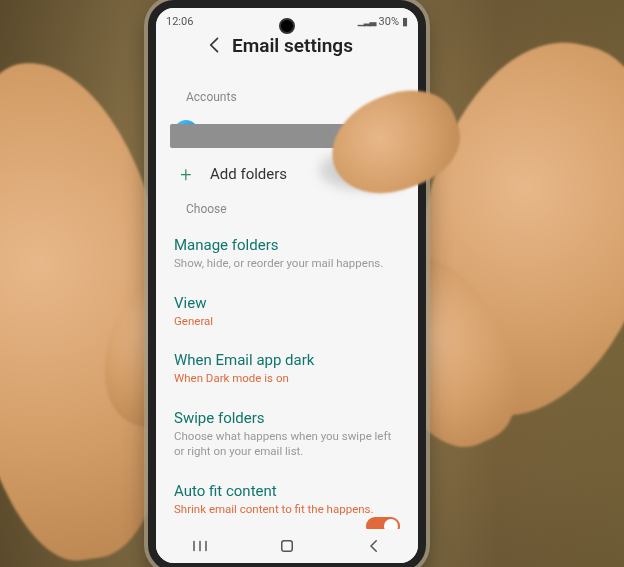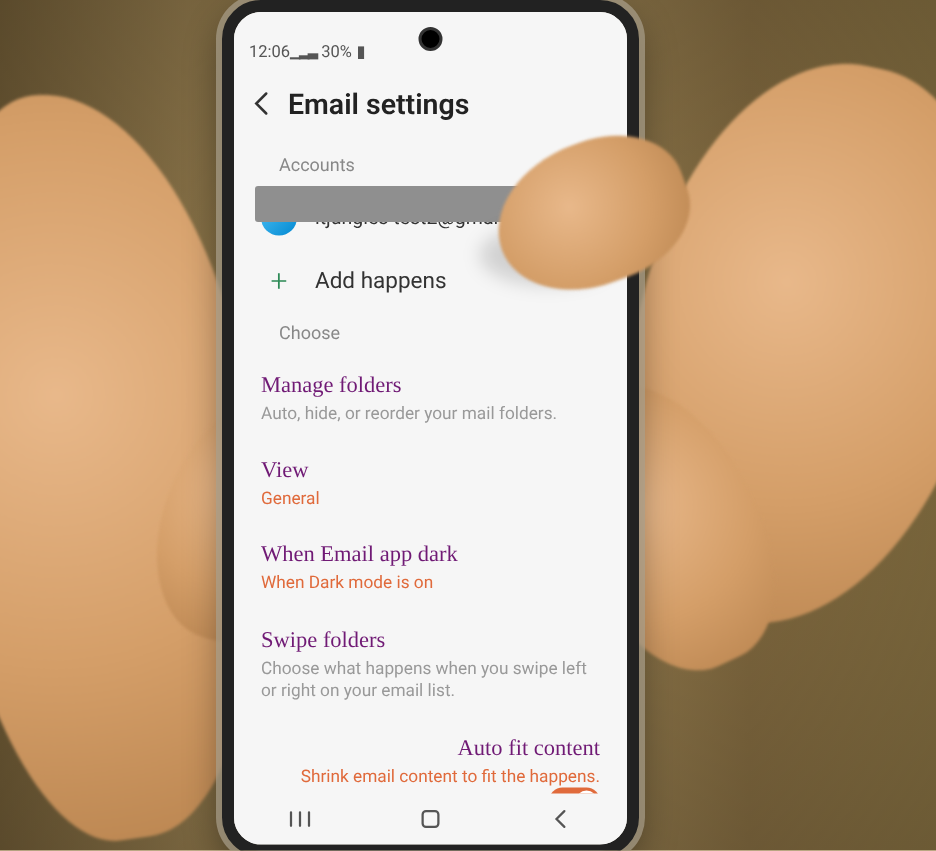--- a/index.html
+++ b/index.html
@@ -8,41 +8,41 @@
     radial-gradient(ellipse at 50% 50%, rgba(0,0,0,0.25) 0%, rgba(0,0,0,0.45) 100%),
     linear-gradient(90deg,#a4864f 0%,#caa96a 20%,#c0a05e 40%,#d0b070 60%,#b8965a 80%,#c4a460 100%);
     filter:blur(0.5px);}
   
   .phone{position:absolute;left:148px;top:0px;width:262px;height:555px;border-radius:26px;
     background:#e8e4da;border:8px solid #222;box-shadow:0 0 0 4px rgba(170,160,140,0.7), 0 10px 25px rgba(0,0,0,0.4);
     overflow:hidden;}
   .screen{position:absolute;left:0;top:0;right:0;bottom:0;background:#f6f6f6;display:flex;flex-direction:column;}
   .camera{position:absolute;top:10px;left:50%;transform:translateX(-50%);width:12px;height:12px;border-radius:50%;background:#000;border:2px solid #333;z-index:20;}
   
-  .statusbar{height:26px;display:flex;align-items:center;padding:0 10px;font-size:11px;color:#555;margin-top:13px;}
+  .statusbar{height:26px;display:flex;align-items:center;justify-content:space-between;padding:0 10px;font-size:11px;color:#555;}
   .statusbar .right{display:flex;align-items:center;gap:3px;}
   .sig{font-size:9px;letter-spacing:-1px;}
   
-  .header{display:flex;align-items:center;height:44px;padding:0 8px 6px 8px;}
+  .header{display:flex;height:44px;padding:0 8px 6px 8px;margin-left:40px;}
   .back{width:22px;height:22px;display:flex;align-items:center;justify-content:center;color:#333;}
   .header h1{font-size:19px;font-weight:600;color:#222;margin:0 0 0 6px;}
   .content{flex:1;overflow:hidden;padding:0 18px;}
   .section{font-size:12px;color:#888;margin:6px 0 10px 12px;}
   .acct{display:flex;align-items:center;height:36px;margin-bottom:6px;}
   .avatar{width:24px;height:24px;border-radius:50%;background:linear-gradient(135deg,#4fc3f7,#0288d1);margin-right:12px;}
   .acct-email{font-size:13px;color:#333;}
   .redact{position:absolute;background:#8f8f8f;border-radius:2px;}
   .addrow{display:flex;align-items:center;height:36px;margin-bottom:10px;}
   .plus{width:24px;text-align:center;color:#2e8b57;font-size:20px;font-weight:300;margin-right:12px;}
   .addrow span.label{font-size:15px;color:#333;}
   .item{padding:10px 0 12px 0;}
-  .item .title{font-size:15px;color:#701a75;font-family:Liberation Serif, serif;}
+  .item .title{font-size:15px;color:#0f766e;}
   .item .sub{font-size:11.5px;color:#999;margin-top:2px;line-height:1.35;}
   .item .sub.orange{color:#e06a3b;}
-  .togglerow{position:relative;text-align:right;}
+  .togglerow{position:relative;}
   .toggle{position:absolute;right:0;bottom:-6px;width:34px;height:18px;border-radius:10px;background:#e06a3b;}
   .toggle::after{content:"";position:absolute;right:2px;top:2px;width:14px;height:14px;border-radius:50%;background:#fff;}
   
   .navbar{height:34px;display:flex;align-items:center;justify-content:space-around;border-top:0;}
   .navbtn{width:20px;height:20px;color:#555;display:flex;align-items:center;justify-content:center;}
   
   .hand{position:absolute;background:radial-gradient(circle at 40% 40%, #e8b88a 0%, #d49e68 55%, #b9844f 100%);filter:blur(1px);}
   .hand.left1{left:-40px;top:60px;width:210px;height:500px;border-radius:50% 60% 55% 45% / 55% 50% 60% 50%;transform:rotate(-8deg);}
   .hand.leftthumb{left:110px;top:260px;width:110px;height:170px;border-radius:60% 50% 55% 50%;transform:rotate(18deg);}
   .hand.right1{right:-30px;top:40px;width:230px;height:380px;border-radius:55% 50% 60% 50%;transform:rotate(12deg);}
@@ -86,28 +86,28 @@
       <div class="content">
         <div class="section">Accounts</div>
 
         <div class="acct" style="position:relative;">
           <div class="avatar"></div>
           <span class="acct-email">itjungles test2@gmai</span>
         </div>
 
         <div class="addrow">
           <div class="plus">+</div>
-          <span class="label">Add happens</span>
+          <span class="label">Add folders</span>
         </div>
 
         <div class="section">Choose</div>
 
         <div class="item">
           <div class="title">Manage folders</div>
-          <div class="sub">Auto, hide, or reorder your mail folders.</div>
+          <div class="sub">Show, hide, or reorder your mail happens.</div>
         </div>
 
         <div class="item">
           <div class="title">View</div>
           <div class="sub orange">General</div>
         </div>
 
         <div class="item">
           <div class="title">When Email app dark</div>
           <div class="sub orange">When Dark mode is on</div>

